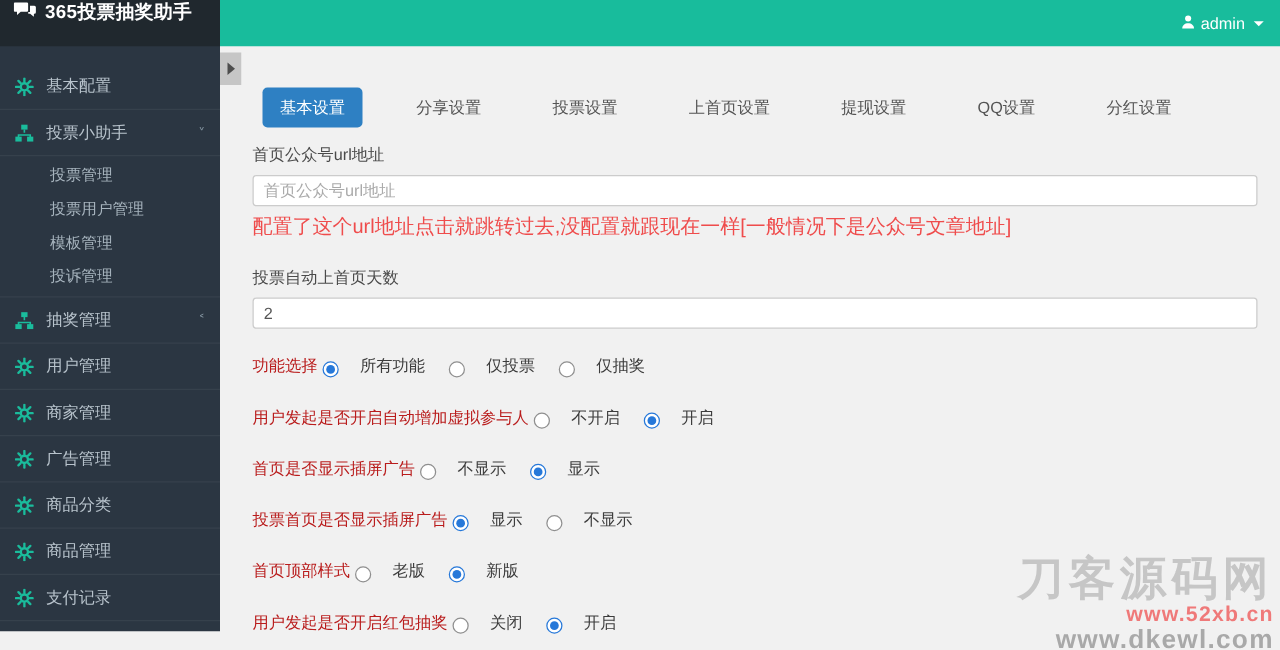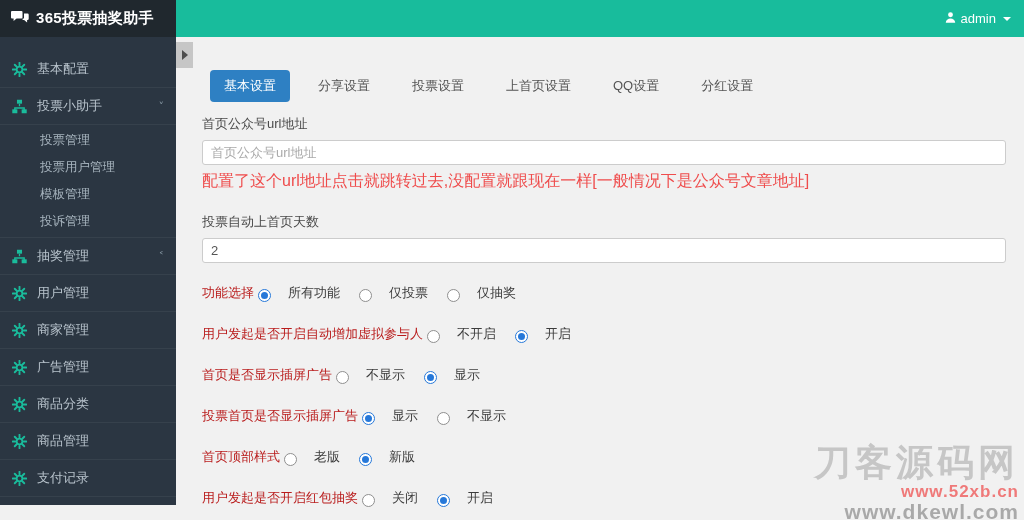--- a/index.html
+++ b/index.html
@@ -2,21 +2,21 @@
 <html><head>
 <meta charset="utf-8">
 <style>
   html,body{margin:0;padding:0}
   body{
     width:1024px;height:520px;overflow:hidden;position:relative;
     background:#f1f1f1;font-family:"Liberation Sans","DejaVu Sans",sans-serif;
   }
   
   .sidebar{position:absolute;left:0;top:0;width:176px;height:505px;background:#2b3642;z-index:5}
-  .logo{height:37px;background:#20282e;display:flex;align-items:center;gap:7px;padding:0 11px;color:#fff;cursor:pointer}
+  .logo{height:37px;background:#20282e;display:flex;gap:7px;padding:0 11px;color:#fff;cursor:pointer}
   .logo-text{font-size:15px;font-weight:bold;white-space:nowrap;letter-spacing:.3px}
   .menu{padding-top:14px}
   .side-item{height:36px;display:flex;align-items:center;gap:10px;padding:0 12px;
     color:#b8c3cc;font-size:13px;cursor:pointer;border-bottom:1px solid rgba(255,255,255,.055)}
   .side-item .ico{width:15px;height:15px;display:inline-flex;flex:0 0 15px}
   .chev{margin-left:auto;color:#8494a0;font-size:11px;font-family:"DejaVu Sans",sans-serif}
   .side-sub{height:27px;display:flex;align-items:center;padding:0 12px 0 40px;
     color:#a7b4be;font-size:12.5px;cursor:pointer}
   .submenu{border-bottom:1px solid rgba(255,255,255,.055);padding:2px 0}
   
@@ -25,21 +25,21 @@
     color:#fff;font-size:13px;font-weight:normal;cursor:pointer}
   .caret{width:0;height:0;border-left:4px solid transparent;border-right:4px solid transparent;
     border-top:4px solid #fff;margin-left:3px}
   
   .collapse-btn{position:absolute;left:176px;top:42px;width:17px;height:26px;background:#c6c6c6;
     display:flex;align-items:center;justify-content:center;cursor:pointer;z-index:6}
   .tri-right{width:0;height:0;border-top:5px solid transparent;border-bottom:5px solid transparent;
     border-left:6px solid #4d4d4d}
   
   .content{position:absolute;left:193px;top:37px;right:0;bottom:0;padding:33px 18px 0 9px;box-sizing:border-box}
-  .tabs{display:flex;gap:14px;margin-left:8px;margin-bottom:13px}
+  .tabs{display:flex;gap:29px;margin-left:8px;margin-bottom:13px}
   .tab{border:none;background:transparent;color:#545454;font-size:13px;padding:7px 14px;
     border-radius:4px;cursor:pointer;font-family:inherit;white-space:nowrap}
   .tab.active{background:#2e80c3;color:#fff}
   .group{margin-bottom:21px}
   .group .flabel{display:block;color:#4a4a4a;font-size:13px;margin-bottom:7px}
   .tinput{width:100%;box-sizing:border-box;height:25px;border:1px solid #ccc;border-radius:3px;
     padding:0 8px;font-size:13px;color:#555;background:#fff;font-family:inherit}
   .tinput::placeholder{color:#aaa}
   .hint{color:#ef4c4c;font-size:16px;margin-top:6px}
   .radio-row{display:flex;align-items:center;margin:0 0 23px 0;color:#3c3c3c;font-size:13px}
@@ -245,20 +245,21 @@
 <div class="collapse-btn">
   <span class="tri-right"></span>
 </div>
 
 <main class="content">
   <div class="tabs" id="tabs">
       <button class="tab active">基本设置</button>
       <button class="tab">分享设置</button>
       <button class="tab">投票设置</button>
       <button class="tab">上首页设置</button>
+      <button class="tab">提现设置</button>
       <button class="tab">QQ设置</button>
       <button class="tab">分红设置</button>
     </div>
 
   <div class="group">
     <label class="flabel">首页公众号url地址</label>
     <input class="tinput" type="text" placeholder="首页公众号url地址" style="">
     <div class="hint">配置了这个url地址点击就跳转过去,没配置就跟现在一样[一般情况下是公众号文章地址]</div>
   </div>
 

